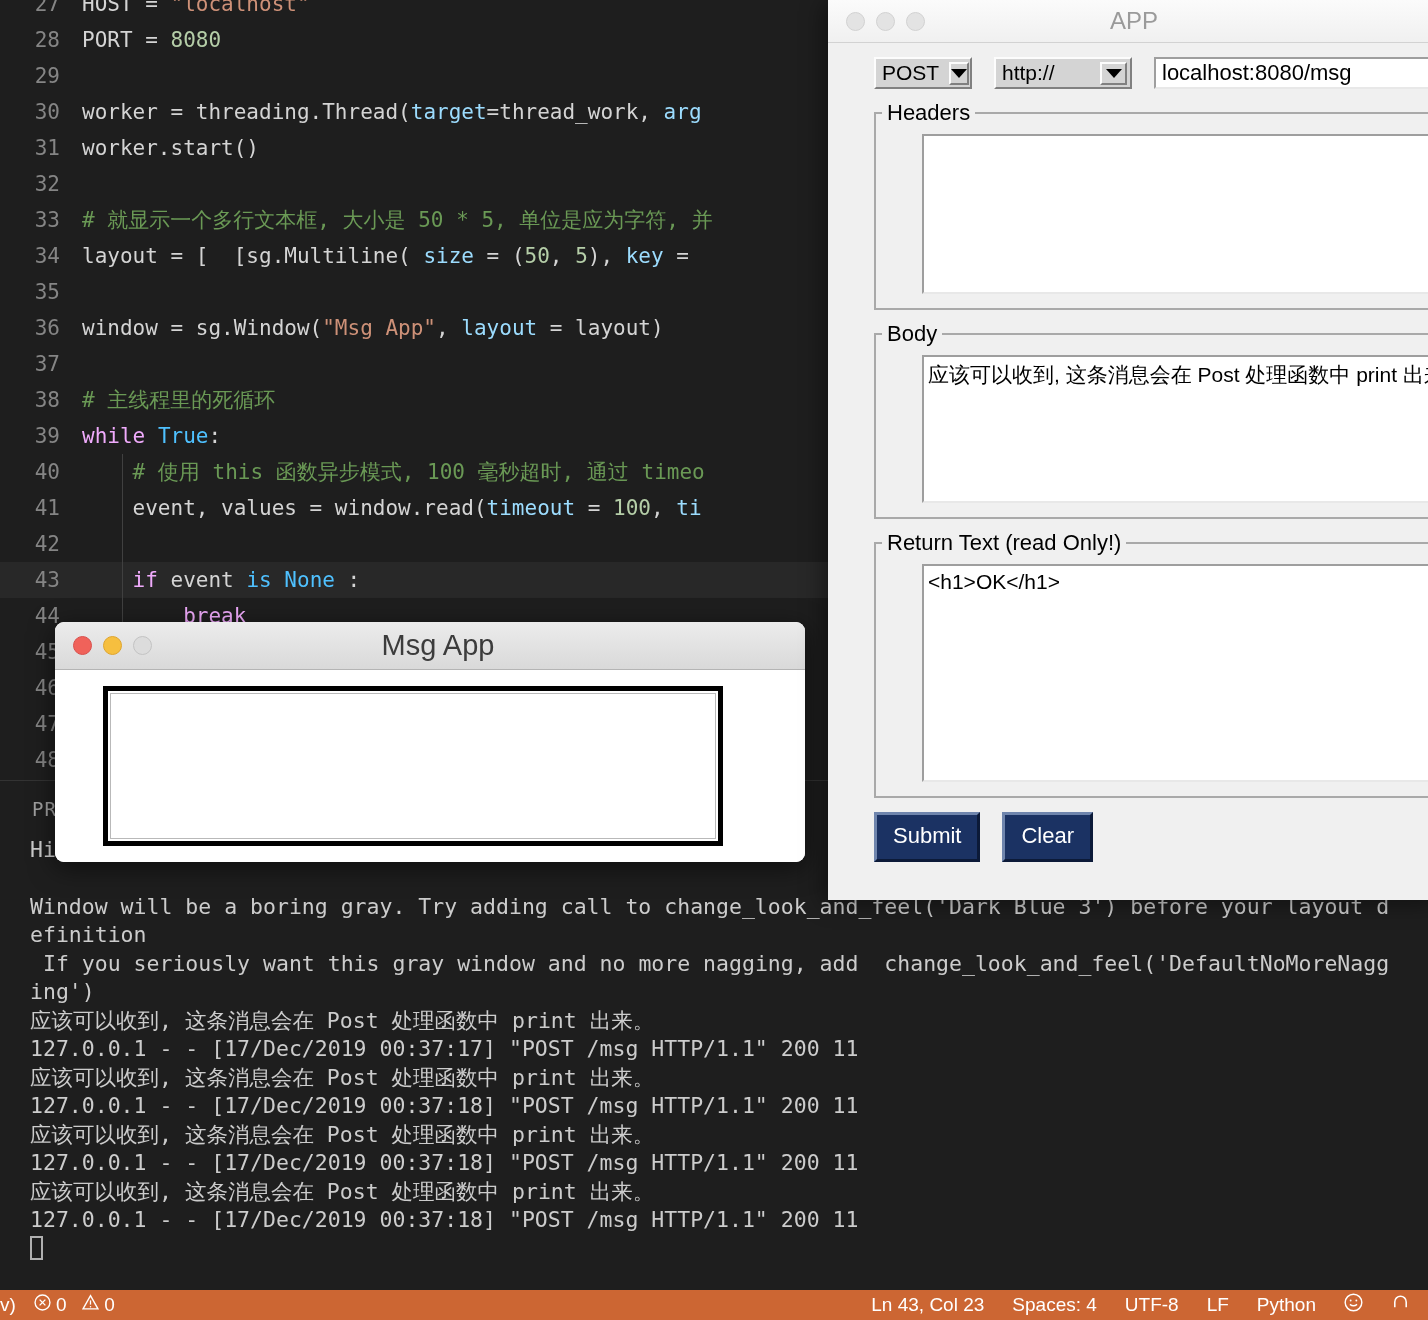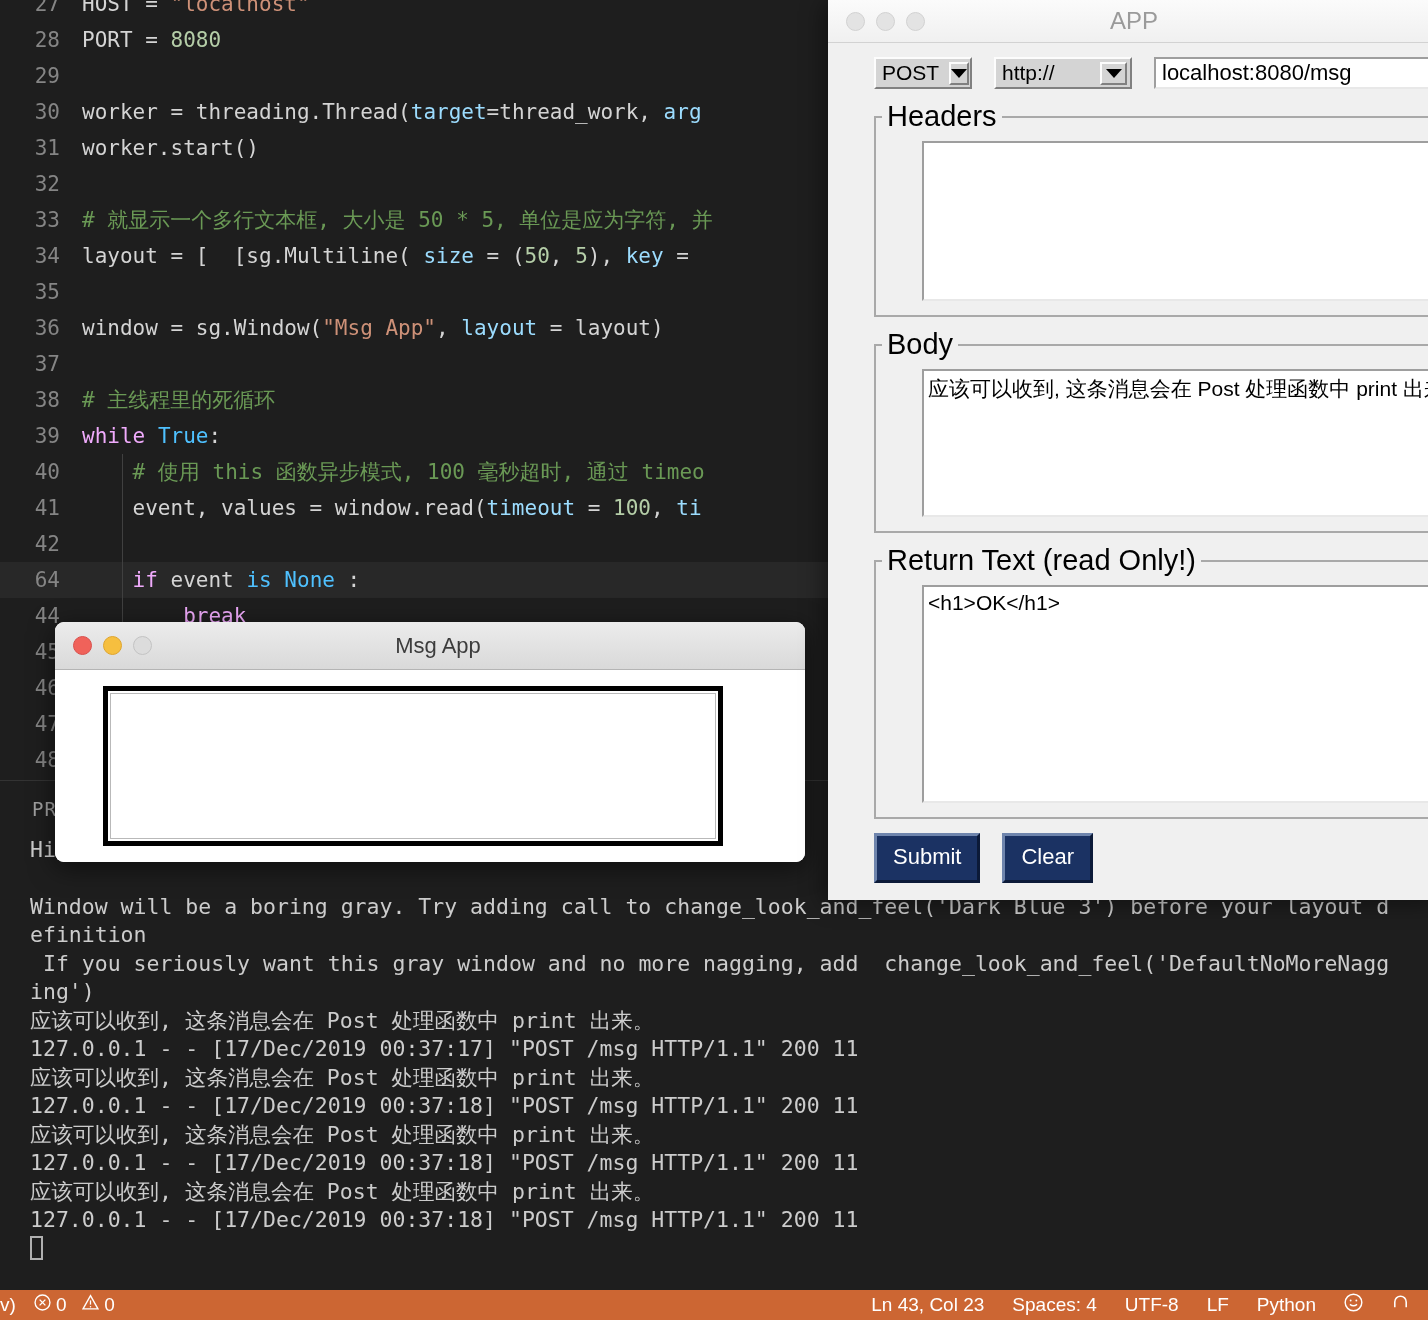--- a/index.html
+++ b/index.html
@@ -78,21 +78,21 @@
     border-bottom:1px solid #b4b4b4;
     display:flex; align-items:center; position:relative;
   }
   .lights { display:flex; gap:11px; padding-left:18px; }
   .light { width:19px; height:19px; border-radius:50%; }
   .l-red    { background:#f0625a; border:1px solid #d9504d; }
   .l-yellow { background:#f6bf3f; border:1px solid #dfa52f; }
   .l-gray   { background:#dcdcdc; border:1px solid #c3c3c3; }
   #msgapp-title .wtitle {
     position:absolute; left:16px; right:0; text-align:center;
-    font-size:22px; color:#3c3c3c;
+    font-size:29px; color:#3c3c3c;
   }
   #msgapp-body { padding:16px 0 0 48px; height:192px; background:#fff; }
   #msg-multiline {
     width:620px; height:160px; background:#ffffff;
     border:5px solid #000; padding:2px;
   }
   #msg-multiline .inner {
     width:100%; height:100%; background:#fff;
     border:1px solid #b9b9b9;
   }
@@ -143,21 +143,21 @@
     font-size:22px; color:#000; padding-left:6px; line-height:28px;
     font-family:"Liberation Sans",sans-serif;
     margin-right:-60px;
   }
 
   fieldset.grp {
     border:2px solid #a9a9a9; border-right:none;
     margin-top:11px; padding:0; margin-right:-60px;
   }
   fieldset.grp > legend {
-    font-size:29px; color:#000; padding:0 5px; margin-left:6px;
+    font-size:22px; color:#000; padding:0 5px; margin-left:6px;
   }
   .ta {
     background:#fff; border:2px solid;
     border-color:#9e9e9e #e8e8e8 #e8e8e8 #9e9e9e;
     margin:8px 0 14px 46px; padding:4px 0 0 4px;
     font-size:21px; color:#000; overflow:hidden;
     font-family:"Liberation Sans",sans-serif;
     white-space:nowrap;
   }
   #ta-headers { height:160px; }
@@ -186,21 +186,21 @@
       <div class="code-line"><span class="ln">33</span><span class="tok-com"># 就显示一个多行文本框, 大小是 50 * 5, 单位是应为字符, 并</span></div>
       <div class="code-line"><span class="ln">34</span><span class="tok-txt">layout = [  [sg.Multiline( </span><span class="tok-par">size</span><span class="tok-txt"> = (</span><span class="tok-num">50</span><span class="tok-txt">, </span><span class="tok-num">5</span><span class="tok-txt">), </span><span class="tok-par">key</span><span class="tok-txt"> = </span></div>
       <div class="code-line"><span class="ln">35</span></div>
       <div class="code-line"><span class="ln">36</span><span class="tok-txt">window = sg.Window(</span><span class="tok-str">"Msg App"</span><span class="tok-txt">, </span><span class="tok-par">layout</span><span class="tok-txt"> = layout)</span></div>
       <div class="code-line"><span class="ln">37</span></div>
       <div class="code-line"><span class="ln">38</span><span class="tok-com"># 主线程里的死循环</span></div>
       <div class="code-line"><span class="ln">39</span><span class="tok-kw">while</span><span class="tok-txt"> </span><span class="tok-bi">True</span><span class="tok-txt">:</span></div>
       <div class="code-line"><span class="ln">40</span><span class="indent-guide"></span><span class="tok-com">    # 使用 this 函数异步模式, 100 毫秒超时, 通过 timeo</span></div>
       <div class="code-line"><span class="ln">41</span><span class="indent-guide"></span><span class="tok-txt">    event, values = window.read(</span><span class="tok-par">timeout</span><span class="tok-txt"> = </span><span class="tok-num">100</span><span class="tok-txt">, </span><span class="tok-par">ti</span></div>
       <div class="code-line"><span class="ln">42</span><span class="indent-guide"></span></div>
-      <div class="code-line active"><span class="ln">64</span><span class="indent-guide"></span><span class="tok-txt">    </span><span class="tok-kw">if</span><span class="tok-txt"> event </span><span class="tok-bi">is</span><span class="tok-txt"> </span><span class="tok-bi">None</span><span class="tok-txt"> :</span></div>
+      <div class="code-line active"><span class="ln">43</span><span class="indent-guide"></span><span class="tok-txt">    </span><span class="tok-kw">if</span><span class="tok-txt"> event </span><span class="tok-bi">is</span><span class="tok-txt"> </span><span class="tok-bi">None</span><span class="tok-txt"> :</span></div>
       <div class="code-line"><span class="ln">44</span><span class="indent-guide"></span><span class="tok-txt">        </span><span class="tok-kw">break</span></div>
       <div class="code-line"><span class="ln">45</span><span class="indent-guide"></span></div>
       <div class="code-line"><span class="ln">46</span><span class="indent-guide"></span></div>
       <div class="code-line"><span class="ln">47</span><span class="indent-guide"></span></div>
       <div class="code-line"><span class="ln">48</span><span class="indent-guide"></span><span class="tok-com">                                                              大量</span></div>
     </div>
 </div>
 
 <div id="terminal">
   <div id="term-tabs">

